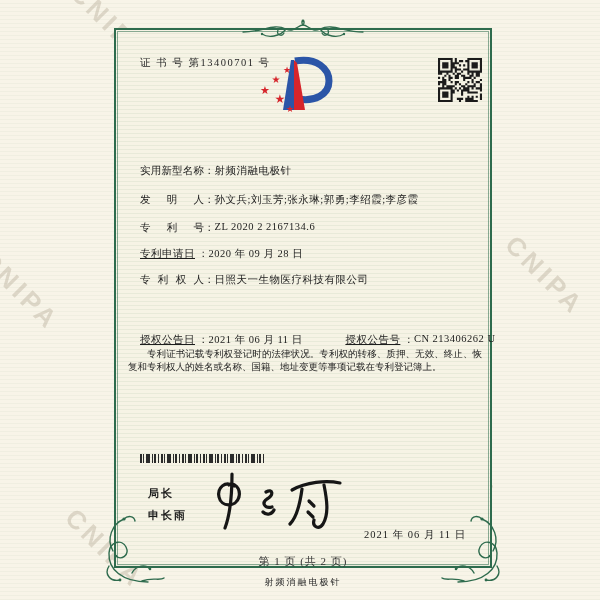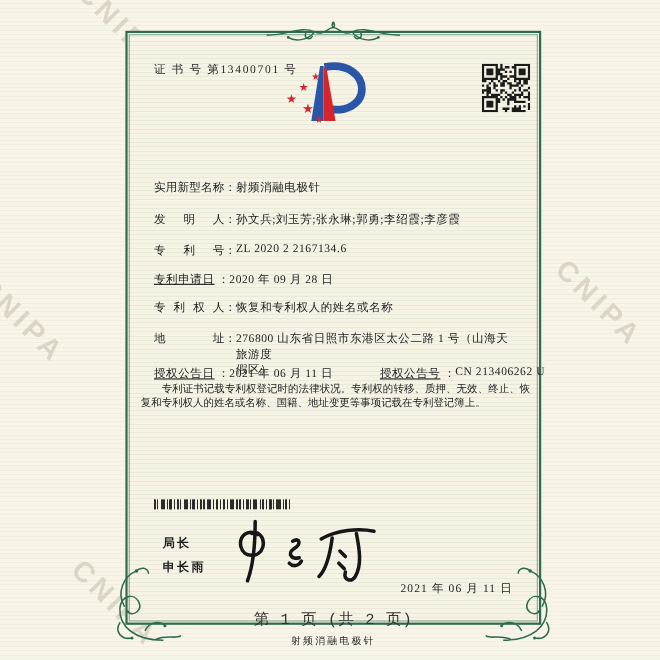--- a/index.html
+++ b/index.html
@@ -42,21 +42,21 @@
   .barcode{
     left:24px;top:424px;width:124px;height:9px;
     background:
       repeating-linear-gradient(90deg,#2b2b2b 0 1px,transparent 1px 3px),
       repeating-linear-gradient(90deg,#2b2b2b 0 2px,transparent 2px 7px);
   }
   .director-title{left:32px;top:456px;font-size:11px;letter-spacing:2px;font-weight:700;}
   .director-name{left:32px;top:478px;font-size:11px;letter-spacing:2px;font-weight:700;}
   .sig{left:88px;top:436px;width:155px;height:72px;}
   .issue-date{left:248px;top:498px;font-size:10.5px;letter-spacing:1px;}
-  .page-info{left:0;top:524px;width:100%;text-align:center;font-size:14px;letter-spacing:1px;color:#333;font-family:Liberation Mono, monospace;}
+  .page-info{left:0;top:524px;width:100%;text-align:center;font-size:11px;letter-spacing:1px;color:#333;}
   .footer-note{position:absolute;left:114px;top:576px;width:378px;text-align:center;font-size:9px;letter-spacing:2px;color:#2a2a2a;}
   .ornament-top{position:absolute;left:50%;top:-13px;transform:translateX(-50%);}
   .corner{position:absolute;bottom:-18px;width:64px;height:72px;}
   .corner.bl{left:-14px;}
   .corner.br{right:-14px;transform:scaleX(-1);}
 </style>
 </head>
 <body>
 
 <div id="stage">
@@ -147,24 +147,21 @@
     <div class="abs row" style="top:163px">
       <span class="flabel">发明人</span><span class="fcolon">：</span><span class="fvalue">孙文兵;刘玉芳;张永琳;郭勇;李绍霞;李彦霞</span>
     </div>
     <div class="abs row" style="top:191px">
       <span class="flabel">专利号</span><span class="fcolon">：</span><span class="fvalue">ZL 2020 2 2167134.6</span>
     </div>
     <div class="abs row" style="top:217px">
       <span class="flabel nospread">专利申请日</span><span class="fcolon">：</span><span class="fvalue">2020 年 09 月 28 日</span>
     </div>
     <div class="abs row" style="top:243px">
-      <span class="flabel">专利权人</span><span class="fcolon">：</span><span class="fvalue">恢复和专利权人的姓名或名称</span>
-    </div>
-    <div class="abs row" style="top:271px;white-space:normal;">
-      <span class="flabel">地址</span><span class="fcolon">：</span><span class="fvalue" style="width:258px;"><span>276800 山东省日照市东港区太公二路 1 号（山海天旅游度</span><span class="addr-l2">假区）</span></span>
+      <span class="flabel">专利权人</span><span class="fcolon">：</span><span class="fvalue">日照天一生物医疗科技有限公司</span>
     </div>
     <div class="abs row" style="top:303px">
       <span><span class="flabel nospread">授权公告日</span><span class="fcolon">：</span><span class="fvalue">2021 年 06 月 11 日</span></span>
       <span class="grant2"><span class="flabel nospread">授权公告号</span><span class="fcolon">：</span><span class="fvalue">CN 213406262 U</span></span>
     </div>
 
     <div class="abs paras">
       <p>专利证书记载专利权登记时的法律状况。专利权的转移、质押、无效、终止、恢复和专利权人的姓名或名称、国籍、地址变更等事项记载在专利登记簿上。</p>
     </div>
 

